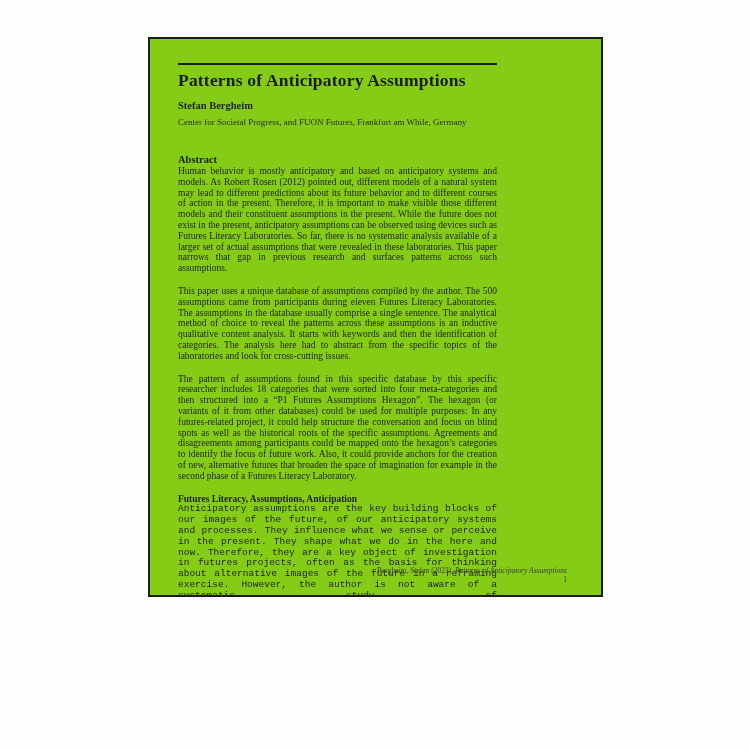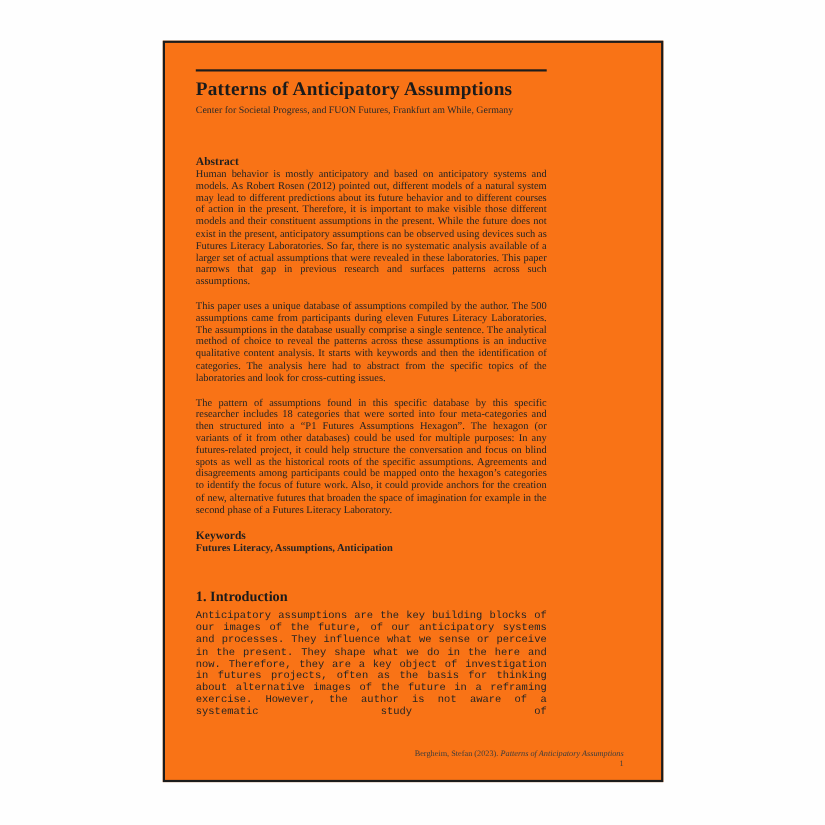--- a/index.html
+++ b/index.html
@@ -11,23 +11,23 @@
     -webkit-font-smoothing: antialiased;
   }
   .canvas {
     position: relative;
     width: 750px; height: 750px;
     background: #fefefe;
   }
   .page {
     position: absolute;
     left: 148px; top: 37px;
-    width: 455px; height: 674px;
+    width: 455px; height: 560px;
     box-sizing: border-box;
-    background: #f97316;
+    background: #84cc16;
     border: 2px solid #1c1c1c;
     padding: 24px 0 0 28px;
     overflow: hidden;
   }
   .title-rule {
     width: 319px; height: 2px;
     background: #1c1c1c;
     margin: 0;
   }
   h1.paper-title {
@@ -51,21 +51,21 @@
     color: #2b2b2b;
     width: 330px;
   }
   .affil { margin-top: 5px; }
   .minor-heading {
     font-size: 10.5px;
     font-weight: bold;
     line-height: 12px;
     color: #1f1f1f;
   }
-  .abstract-heading { margin-top: 36px; }
+  .abstract-heading { margin-top: 26px; }
   .body-p {
     width: 319px;
     font-size: 9.5px;
     line-height: 10.8px;
     text-align: justify;
     hyphens: auto;
     -webkit-hyphens: auto;
     margin: 0 0 12px 0;
     color: #242424;
   }
@@ -95,37 +95,36 @@
 </head>
 <body>
 
 <div class="canvas">
   <div class="page">
 
     <div class="title-rule"></div>
 
     <h1 class="paper-title">Patterns of Anticipatory Assumptions</h1>
 
+    <div class="author">Stefan Bergheim</div>
 
     <div class="affil">Center for Societal Progress, and FUON Futures, Frankfurt am While, Germany</div>
 
 
     <div class="minor-heading abstract-heading">Abstract</div>
 
     <p class="body-p">Human behavior is mostly anticipatory and based on anticipatory systems and models. As Robert Rosen (2012) pointed out, different models of a natural system may lead to different predictions about its future behavior and to different courses of action in the present. Therefore, it is important to make visible those different models and their constituent assumptions in the present. While the future does not exist in the present, anticipatory assumptions can be observed using devices such as Futures Literacy Laboratories. So far, there is no systematic analysis available of a larger set of actual assumptions that were revealed in these laboratories. This paper narrows that gap in previous research and surfaces patterns across such assumptions.</p>
 
     <p class="body-p">This paper uses a unique database of assumptions compiled by the author. The 500 assumptions came from participants during eleven Futures Literacy Laboratories. The assumptions in the database usually comprise a single sentence. The analytical method of choice to reveal the patterns across these assumptions is an inductive qualitative content analysis. It starts with keywords and then the identification of categories. The analysis here had to abstract from the specific topics of the laboratories and look for cross-cutting issues.</p>
 
     <p class="body-p">The pattern of assumptions found in this specific database by this specific researcher includes 18 categories that were sorted into four meta-categories and then structured into a “P1 Futures Assumptions Hexagon”. The hexagon (or variants of it from other databases) could be used for multiple purposes: In any futures-related project, it could help structure the conversation and focus on blind spots as well as the historical roots of the specific assumptions. Agreements and disagreements among participants could be mapped onto the hexagon’s categories to identify the focus of future work. Also, it could provide anchors for the creation of new, alternative futures that broaden the space of imagination for example in the second phase of a Futures Literacy Laboratory.</p>
 
-    <div class="minor-heading">Keywords</div>
 
     <p class="body-p keywords-list">Futures Literacy, Assumptions, Anticipation</p>
 
-    <h2 class="section-heading">1. Introduction</h2>
 
     <p class="body-p cutoff">Anticipatory assumptions are the key building blocks of our images of the future, of our anticipatory systems and processes. They influence what we sense or perceive in the present. They shape what we do in the here and now. Therefore, they are a key object of investigation in futures projects, often as the basis for thinking about alternative images of the future in a reframing exercise. However, the author is not aware of a systematic study of</p>
 
     <div class="footer">
       <div class="cite"><span>Bergheim, Stefan (2023). </span><span class="it">Patterns of Anticipatory Assumptions</span></div>
       <div class="pageno">1</div>
     </div>
 
   </div>
 </div>

